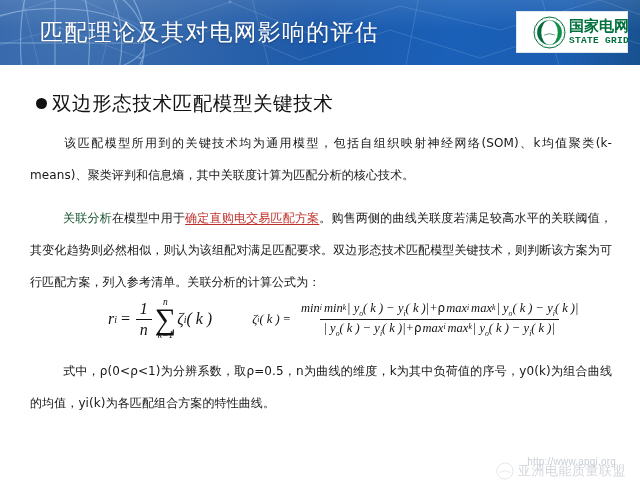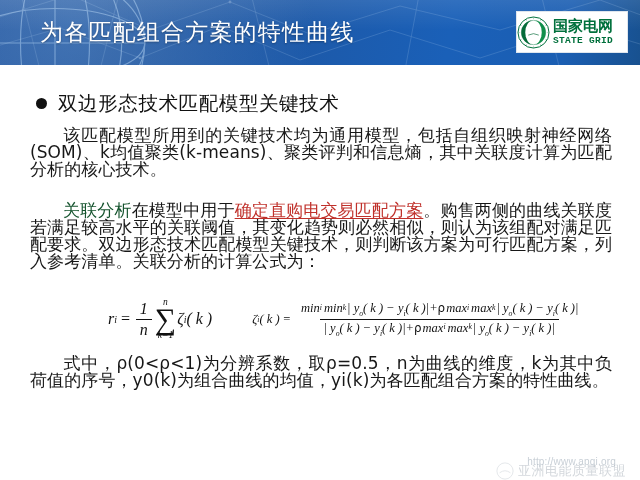--- a/index.html
+++ b/index.html
@@ -73,21 +73,21 @@
     position: absolute;
     right: 12px;
     top: 11px;
     width: 112px;
     height: 42px;
     background: #ffffff;
     border: 1px solid #dfe6ee;
     box-sizing: border-box;
     display: flex;
     align-items: center;
-    padding: 0 0;
+    padding: 0 16px;
   }
   .logo-mark {
     width: 33px; height: 33px;
     flex: 0 0 33px;
   }
   .logo-text {
     margin-left: 3px;
     line-height: 1;
   }
   .logo-cn {
@@ -125,33 +125,33 @@
     align-items: center;
     white-space: nowrap;
   }
   .bullet-dot {
     width: 11px; height: 11px;
     border-radius: 50%;
     background: #111111;
     flex: 0 0 11px;
   }
   .bullet-heading-text {
-    margin-left: 11px;
+    margin-left: 5px;
     font-size: 19.5px;
     color: #111111;
     letter-spacing: .6px;
     font-family: "DejaVu Sans", "Liberation Sans", sans-serif;
   }
 
   .para {
     position: absolute;
     left: 30px;
     width: 582px;
-    font-size: 17px;
-    line-height: 17px;
+    font-size: 12px;
+    line-height: 32px;
     color: #171717;
     text-align: justify;
     letter-spacing: .1px;
     font-family: "DejaVu Sans", "Liberation Sans", sans-serif;
   }
   .para .indent { display: inline-block; width: 33px; }
   .para-1 { top: 62px; }
   .para-2 { top: 137px; }
   .para-3 { top: 290px; }
 
@@ -293,21 +293,21 @@
       <ellipse cx="100" cy="100" rx="58" ry="78"></ellipse>
       <ellipse cx="100" cy="100" rx="78" ry="30"></ellipse>
       <ellipse cx="100" cy="100" rx="78" ry="58"></ellipse>
       <line x1="22" y1="100" x2="178" y2="100"></line>
       <line x1="100" y1="22" x2="100" y2="178"></line>
     </g>
   </svg>
 
   <div class="header-sheen"></div>
 
-  <div class="header-title">为各匹配组合方案的特性曲线</div>
+  <div class="header-title">匹配理论及其对电网影响的评估</div>
 
   <div class="logo">
     <svg class="logo-mark" viewBox="0 0 100 100">
       <circle cx="50" cy="50" r="47" fill="#ffffff" stroke="#00703c" stroke-width="3"></circle>
       <circle cx="50" cy="50" r="37" fill="#ffffff" stroke="#00703c" stroke-width="1.2"></circle>
       <path d="M50 13 A37 37 0 0 1 50 87 A25 37 0 0 0 50 13 Z" fill="#0f8f4a"></path>
       <path d="M50 13 A37 37 0 0 0 50 87 A25 37 0 0 1 50 13 Z" fill="#046b39"></path>
       <path d="M26 62 q24 -16 48 0 q-24 16 -48 0 Z" fill="#ffffff" opacity=".92"></path>
       <path d="M34 58 q16 -9 32 0" stroke="#046b39" stroke-width="2" fill="none"></path>
       <g fill="#00703c">

